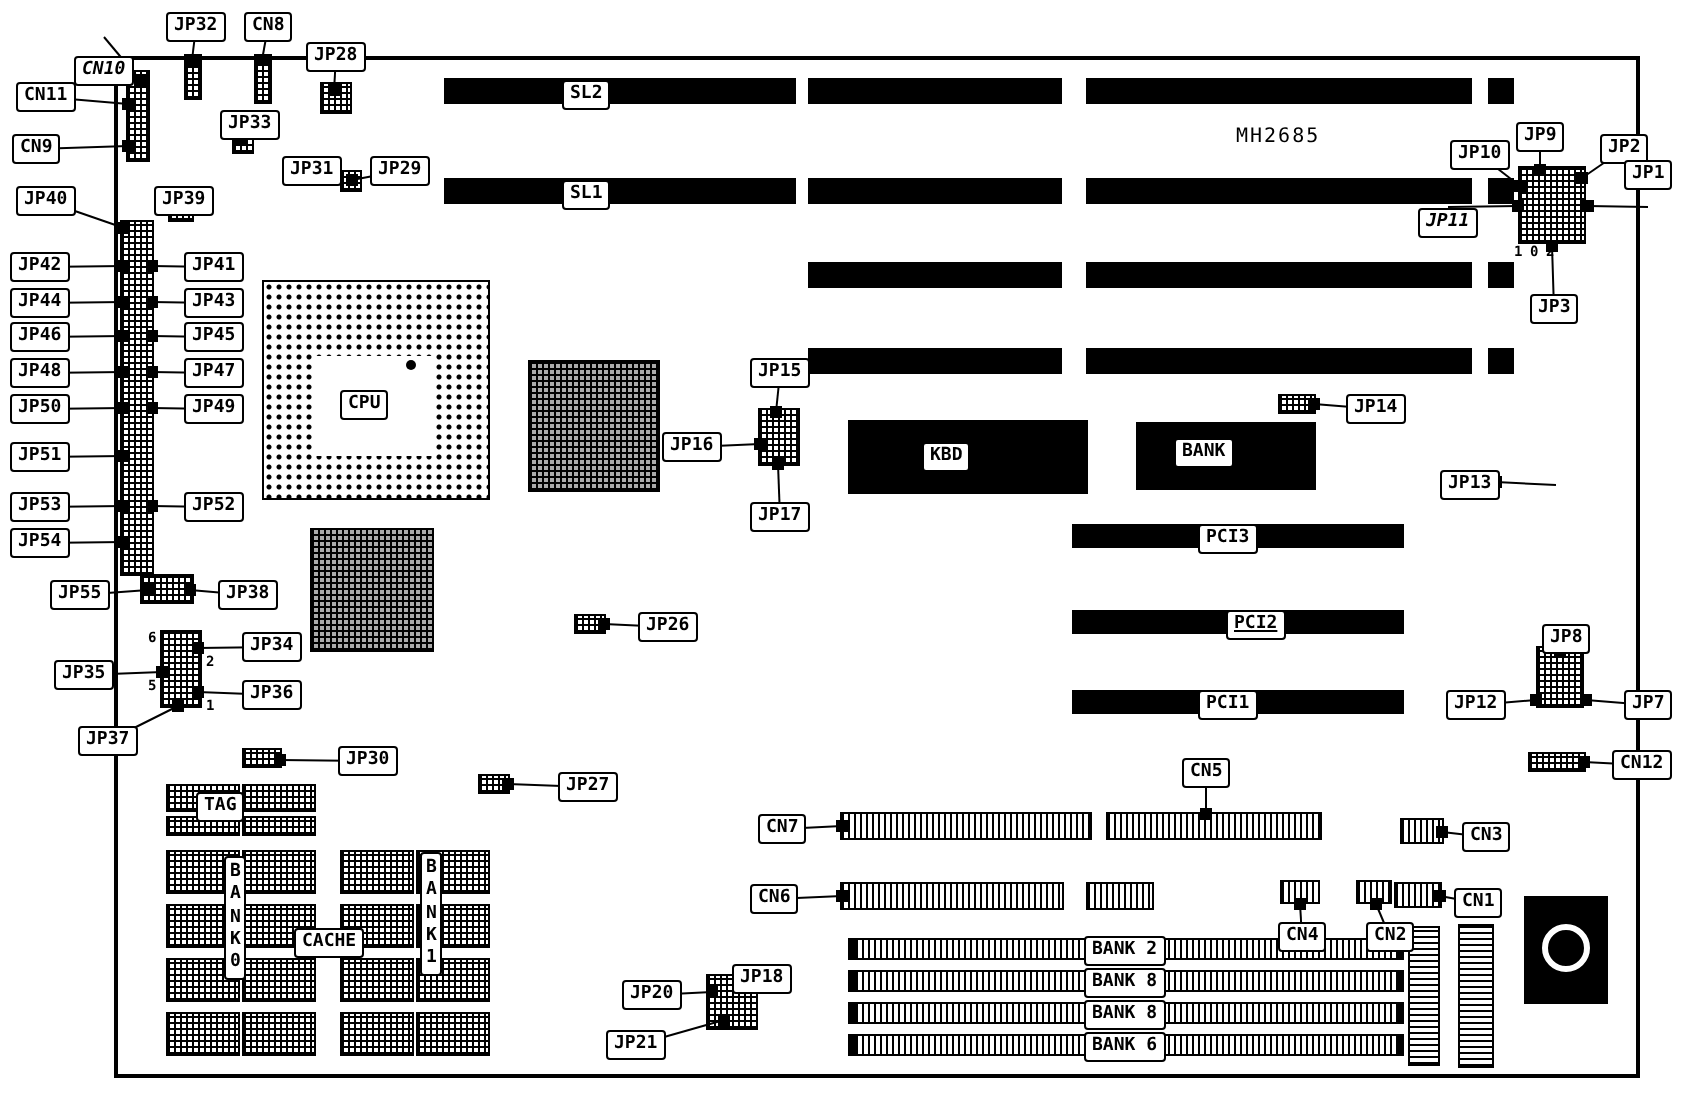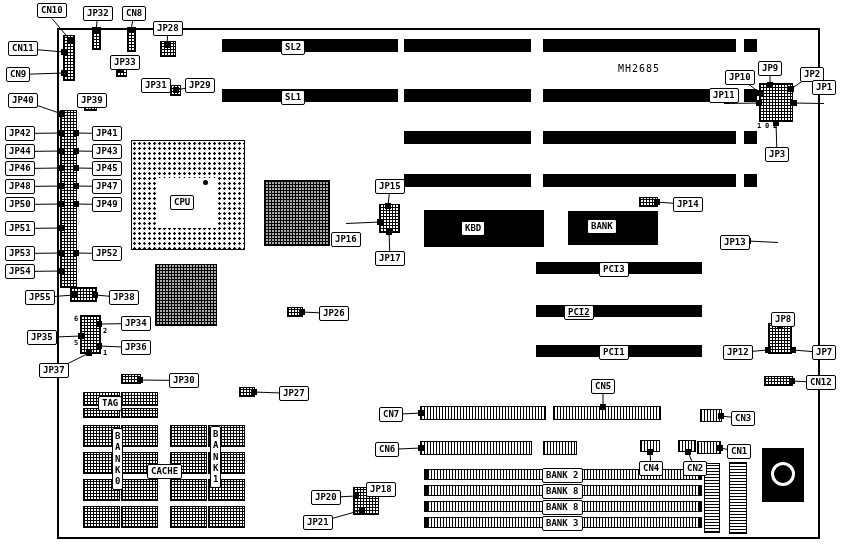--- a/index.html
+++ b/index.html
@@ -190,21 +190,21 @@
       <line x1="739" y1="451.5" x2="720" y2="448" stroke="#000" stroke-width="1"></line>
       <line x1="695" y1="468.5" x2="688" y2="452" stroke="#000" stroke-width="1"></line>
       <line x1="651" y1="468.5" x2="650" y2="452" stroke="#000" stroke-width="1"></line>
       <line x1="603" y1="386.5" x2="603" y2="407" stroke="#000" stroke-width="1"></line>
       <line x1="391" y1="414.5" x2="421" y2="413" stroke="#000" stroke-width="1"></line>
       <line x1="387" y1="449.5" x2="421" y2="448" stroke="#000" stroke-width="1"></line>
       <line x1="326" y1="497.5" x2="356" y2="496" stroke="#000" stroke-width="1"></line>
       <line x1="381" y1="489.5" x2="376" y2="494" stroke="#000" stroke-width="1"></line>
       <line x1="318" y1="522.5" x2="362" y2="510" stroke="#000" stroke-width="1"></line>
     </svg>
-<div class="lbl" style="left: 37px; top: 3px;">CN10</div>
+<div class="lbl" style="left: 37px; top: 28px; font-style: italic;">CN10</div>
     <div class="s tsq" style="left: 67px; top: 37px;"></div>
     <div class="lbl" style="left: 83px; top: 6px;">JP32</div>
     <div class="s tsq" style="left: 93px; top: 27px;"></div>
     <div class="lbl" style="left: 122px; top: 6px;">CN8</div>
     <div class="s tsq" style="left: 128px; top: 27px;"></div>
     <div class="lbl" style="left: 153px; top: 21px;">JP28</div>
     <div class="s tsq" style="left: 164px; top: 42px;"></div>
     <div class="lbl" style="left: 8px; top: 41px;">CN11</div>
     <div class="s tsq" style="left: 61px; top: 49px;"></div>
     <div class="lbl" style="left: 6px; top: 67px;">CN9</div>
@@ -258,33 +258,33 @@
     <div class="lbl" style="left: 121px; top: 340px;">JP36</div>
     <div class="s tsq" style="left: 96px; top: 343px;"></div>
     <div class="lbl" style="left: 39px; top: 363px;">JP37</div>
     <div class="s tsq" style="left: 86px; top: 350px;"></div>
     <div class="lbl" style="left: 169px; top: 373px;">JP30</div>
     <div class="s tsq" style="left: 137px; top: 377px;"></div>
     <div class="lbl" style="left: 279px; top: 386px;">JP27</div>
     <div class="s tsq" style="left: 251px; top: 389px;"></div>
     <div class="lbl" style="left: 375px; top: 179px;">JP15</div>
     <div class="s tsq" style="left: 385px; top: 203px;"></div>
-    <div class="lbl" style="left: 331px; top: 216px; margin-top: 16px;">JP16</div>
+    <div class="lbl" style="left: 331px; top: 216px;">JP16</div>
     <div class="s tsq" style="left: 377px; top: 219px;"></div>
     <div class="lbl" style="left: 375px; top: 251px;">JP17</div>
     <div class="s tsq" style="left: 386px; top: 229px;"></div>
     <div class="lbl" style="left: 319px; top: 306px;">JP26</div>
     <div class="s tsq" style="left: 299px; top: 309px;"></div>
     <div class="lbl" style="left: 758px; top: 61px;">JP9</div>
     <div class="s tsq" style="left: 767px; top: 82px;"></div>
     <div class="lbl" style="left: 800px; top: 67px;">JP2</div>
     <div class="s tsq" style="left: 788px; top: 86px;"></div>
     <div class="lbl" style="left: 725px; top: 70px;">JP10</div>
     <div class="s tsq" style="left: 757px; top: 90px;"></div>
-    <div class="lbl" style="left: 709px; top: 88px;">JP11</div>
+    <div class="lbl" style="left: 709px; top: 104px; font-style: italic;">JP11</div>
     <div class="s tsq" style="left: 756px; top: 100px;"></div>
     <div class="lbl" style="left: 812px; top: 80px;">JP1</div>
     <div class="s tsq" style="left: 791px; top: 100px;"></div>
     <div class="lbl" style="left: 765px; top: 147px;">JP3</div>
     <div class="s tsq" style="left: 773px; top: 120px;"></div>
     <div class="lbl" style="left: 673px; top: 197px;">JP14</div>
     <div class="s tsq" style="left: 654px; top: 199px;"></div>
     <div class="lbl" style="left: 720px; top: 235px;">JP13</div>
     <div class="s tsq" style="left: 745px; top: 238px;"></div>
     <div class="lbl" style="left: 771px; top: 312px;">JP8</div>
@@ -314,38 +314,38 @@
     <div class="lbl" style="left: 366px; top: 482px;">JP18</div>
     <div class="s tsq" style="left: 373px; top: 491px;"></div>
     <div class="lbl" style="left: 303px; top: 515px;">JP21</div>
     <div class="s tsq" style="left: 359px; top: 507px;"></div>
     <div class="lbl" style="left: 281px; top: 40px;">SL2</div>
     <div class="lbl" style="left: 281px; top: 90px;">SL1</div>
     <div class="lbl" style="left: 170px; top: 195px;">CPU</div>
     <div class="lbl" style="left: 461px; top: 221px;">KBD</div>
     <div class="lbl" style="left: 587px; top: 219px;">BANK</div>
     <div class="lbl" style="left: 599px; top: 262px;">PCI3</div>
-    <div class="lbl" style="left: 564px; top: 305px; text-decoration: underline;">PCI2</div>
+    <div class="lbl" style="left: 613px; top: 305px; text-decoration: underline;">PCI2</div>
     <div class="lbl" style="left: 599px; top: 345px;">PCI1</div>
     <div class="lbl" style="left: 98px; top: 396px;">TAG</div>
     <div class="lbl" style="left: 147px; top: 464px;">CACHE</div>
     <div class="lbl vert" style="left: 112px; top: 428px;">B
 A
 N
 K
 0</div>
     <div class="lbl vert" style="left: 210px; top: 426px;">B
 A
 N
 K
 1</div>
     <div class="lbl" style="left: 542px; top: 468px;">BANK 2</div>
     <div class="lbl" style="left: 542px; top: 484px;">BANK 8</div>
     <div class="lbl" style="left: 542px; top: 500px;">BANK 8</div>
-    <div class="lbl" style="left: 542px; top: 516px;">BANK 3</div>
+    <div class="lbl" style="left: 542px; top: 516px;">BANK 6</div>
     <div class="pn" style="left: 757px; top: 123px;">1</div>
     <div class="pn" style="left: 765px; top: 123px;">0</div>
     <div class="pn" style="left: 773px; top: 123px;">2</div>
     <div class="pn" style="left: 74px; top: 316px;">6</div>
     <div class="pn" style="left: 103px; top: 328px;">2</div>
     <div class="pn" style="left: 74px; top: 340px;">5</div>
     <div class="pn" style="left: 103px; top: 350px;">1</div>
   </div>
 
 </body></html>

